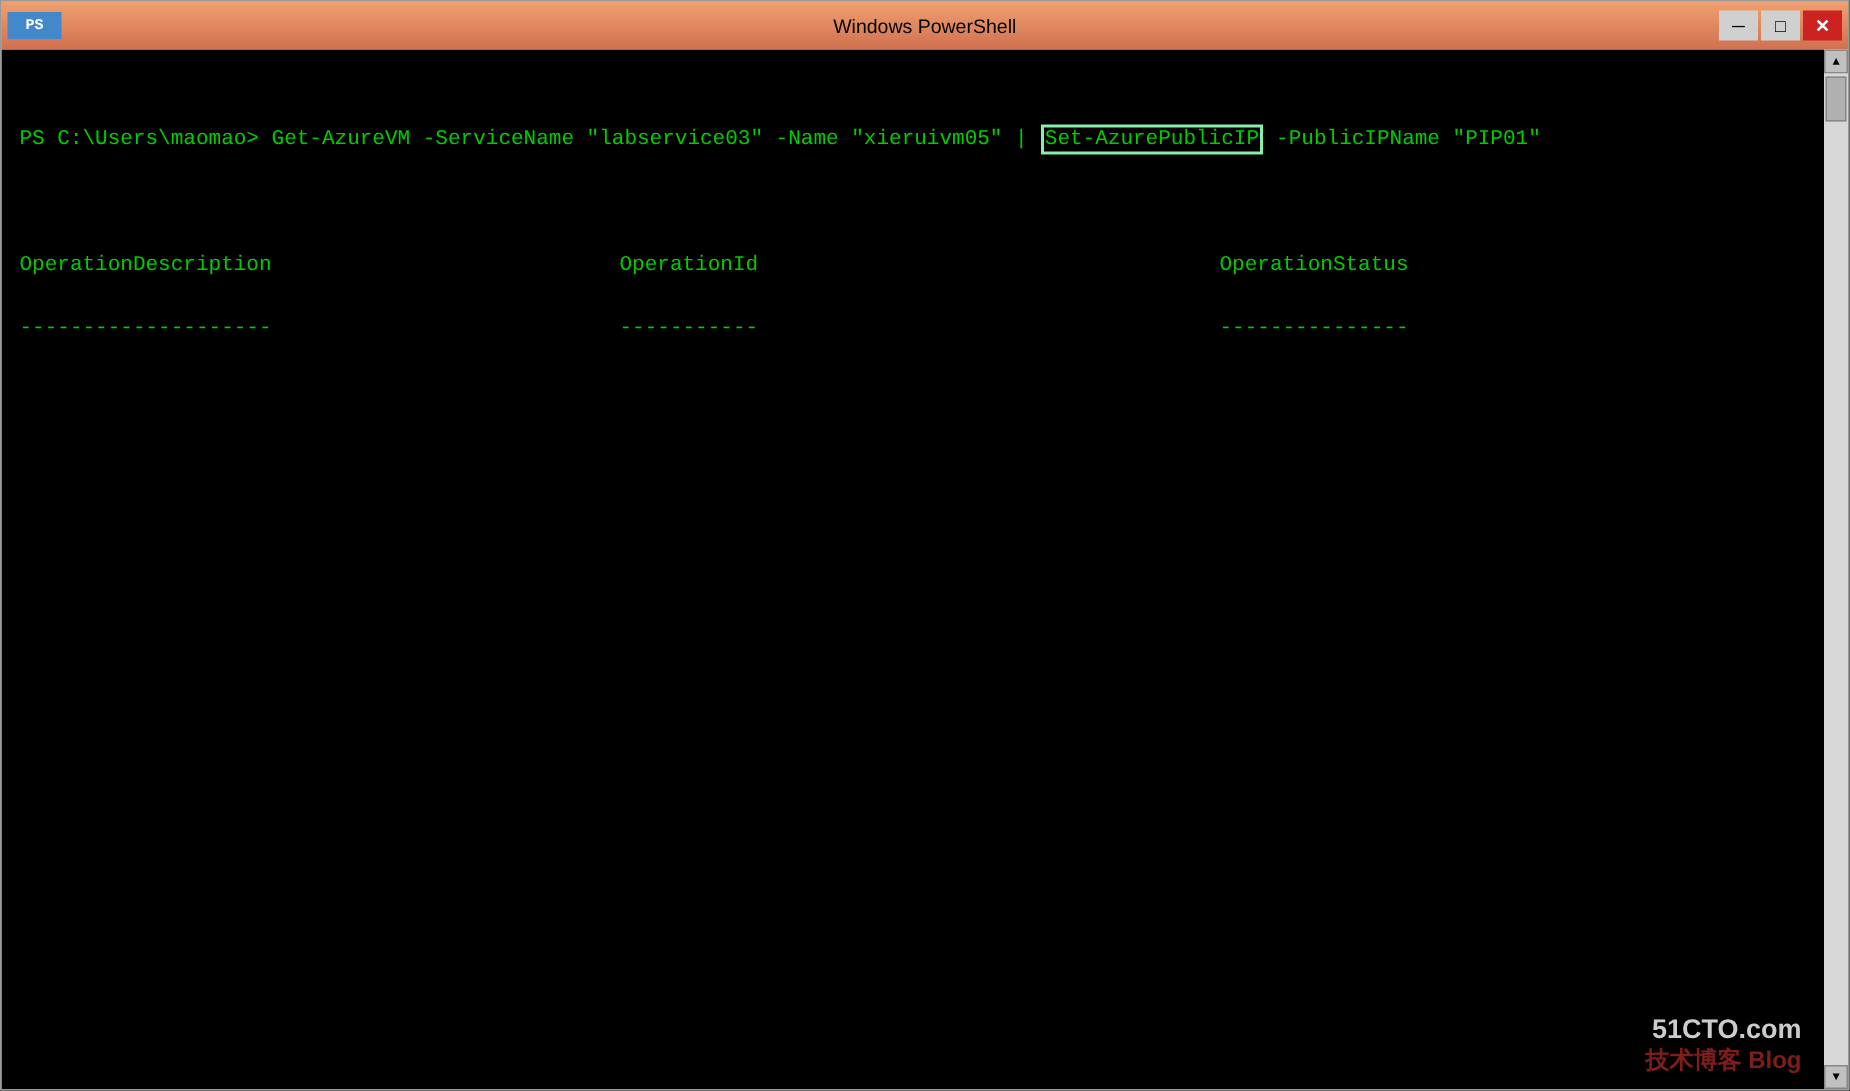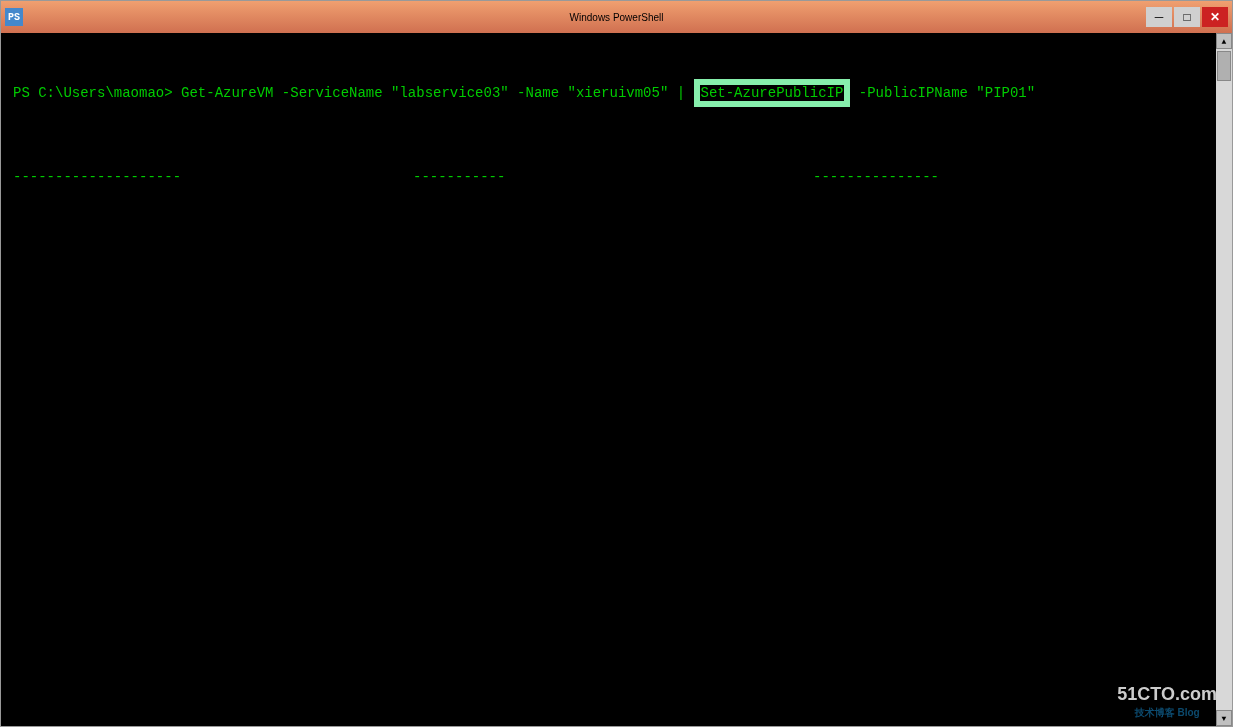--- a/index.html
+++ b/index.html
@@ -34,34 +34,34 @@
       flex-shrink: 0;
     }
 
     .title-bar-left {
       display: flex;
       align-items: center;
       gap: 4px;
     }
 
     .title-bar-icon {
-      width: 18px;
+      width: 36px;
       height: 18px;
       background: #4488cc;
       display: flex;
       align-items: center;
       justify-content: center;
       font-size: 10px;
       color: white;
       font-weight: bold;
     }
 
     .title-bar-title {
       color: #000;
-      font-size: 10px;
+      font-size: 13px;
       font-family: 'Segoe UI', sans-serif;
       position: absolute;
       left: 50%;
       transform: translateX(-50%);
     }
 
     .title-bar-controls {
       display: flex;
       gap: 2px;
       margin-left: auto;
@@ -148,40 +148,40 @@
       background: #b0b0b0;
       border: 1px solid #888;
       position: absolute;
       top: 2px;
       left: 1px;
     }
 
     .watermark {
       position: absolute;
       bottom: 8px;
-      right: 16px;
+      right: 32px;
       color: #cccccc;
       font-size: 18px;
       font-family: Arial, sans-serif;
       font-weight: bold;
-      text-align: center;
+      text-align: right;
       line-height: 1.3;
     }
 
     .watermark-sub {
-      font-size: 10px;
-      color: #0c4a6e;
+      font-size: 16px;
+      color: #7f1d1d;
     }
 
     .terminal-line {
       display: block;
     }
 
     .highlighted-cmd {
-      border: 6px solid #86efac;
+      border: 2px solid #86efac;
       color: #00cc00;
       padding: 0 1px;
     }
   </style>
 </head>
 <body>
 
 <div class="window">
   <div class="title-bar">
     <div class="title-bar-left">
@@ -194,20 +194,21 @@
       <button class="title-btn btn-minimize">─</button>
       <button class="title-btn btn-maximize">□</button>
       <button class="title-btn btn-close">✕</button>
     </div>
   </div>
 
   <div class="content-area">
     <div class="terminal">
       <span class="terminal-line"><span>PS C:\Users\maomao&gt; Get-AzureVM -ServiceName "labservice03" -Name "xieruivm05" | </span><span class="highlighted-cmd">Set-AzurePublicIP</span><span> -PublicIPName "PIP01"</span></span>
 <span class="terminal-line"> </span>
+<span class="terminal-line"><span style="display:inline-block;width:400px;">OperationDescription</span><span style="display:inline-block;width:400px;">OperationId</span><span>OperationStatus</span></span>
 <span class="terminal-line"><span style="display:inline-block;width:400px;">--------------------</span><span style="display:inline-block;width:400px;">-----------</span><span>---------------</span></span>
 <span class="terminal-line"> </span>
     </div>
 
     <div class="scrollbar">
       <div class="scroll-arrow">▲</div>
       <div class="scroll-track">
         <div class="scroll-thumb"></div>
       </div>
       <div class="scroll-arrow">▼</div>

